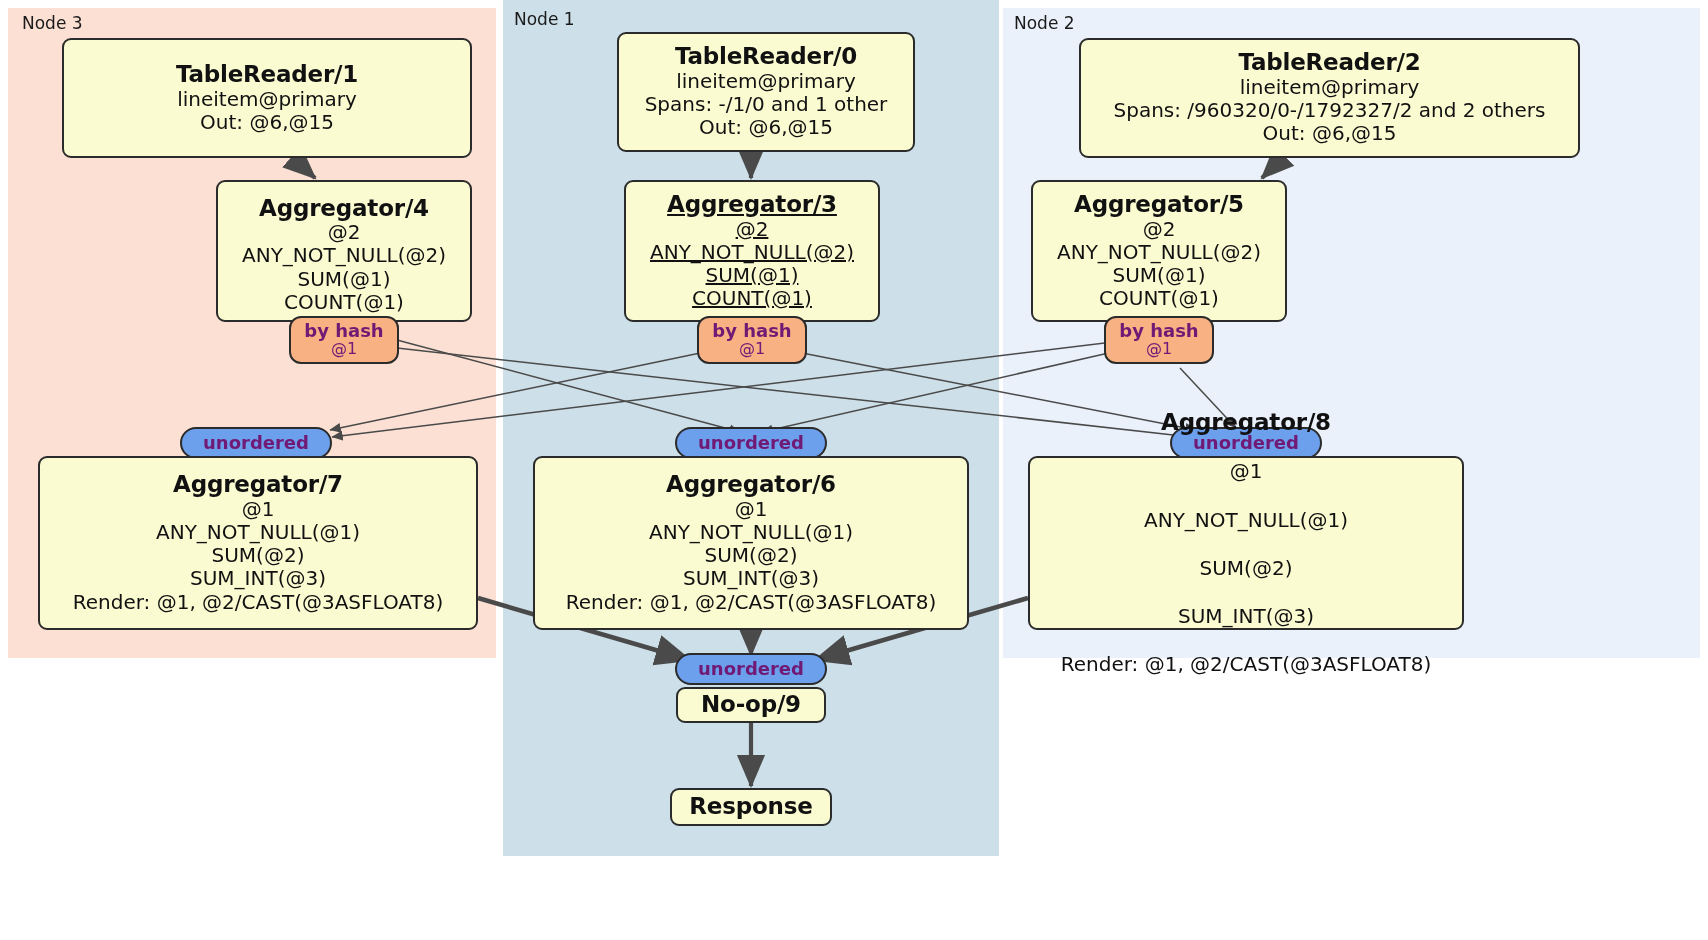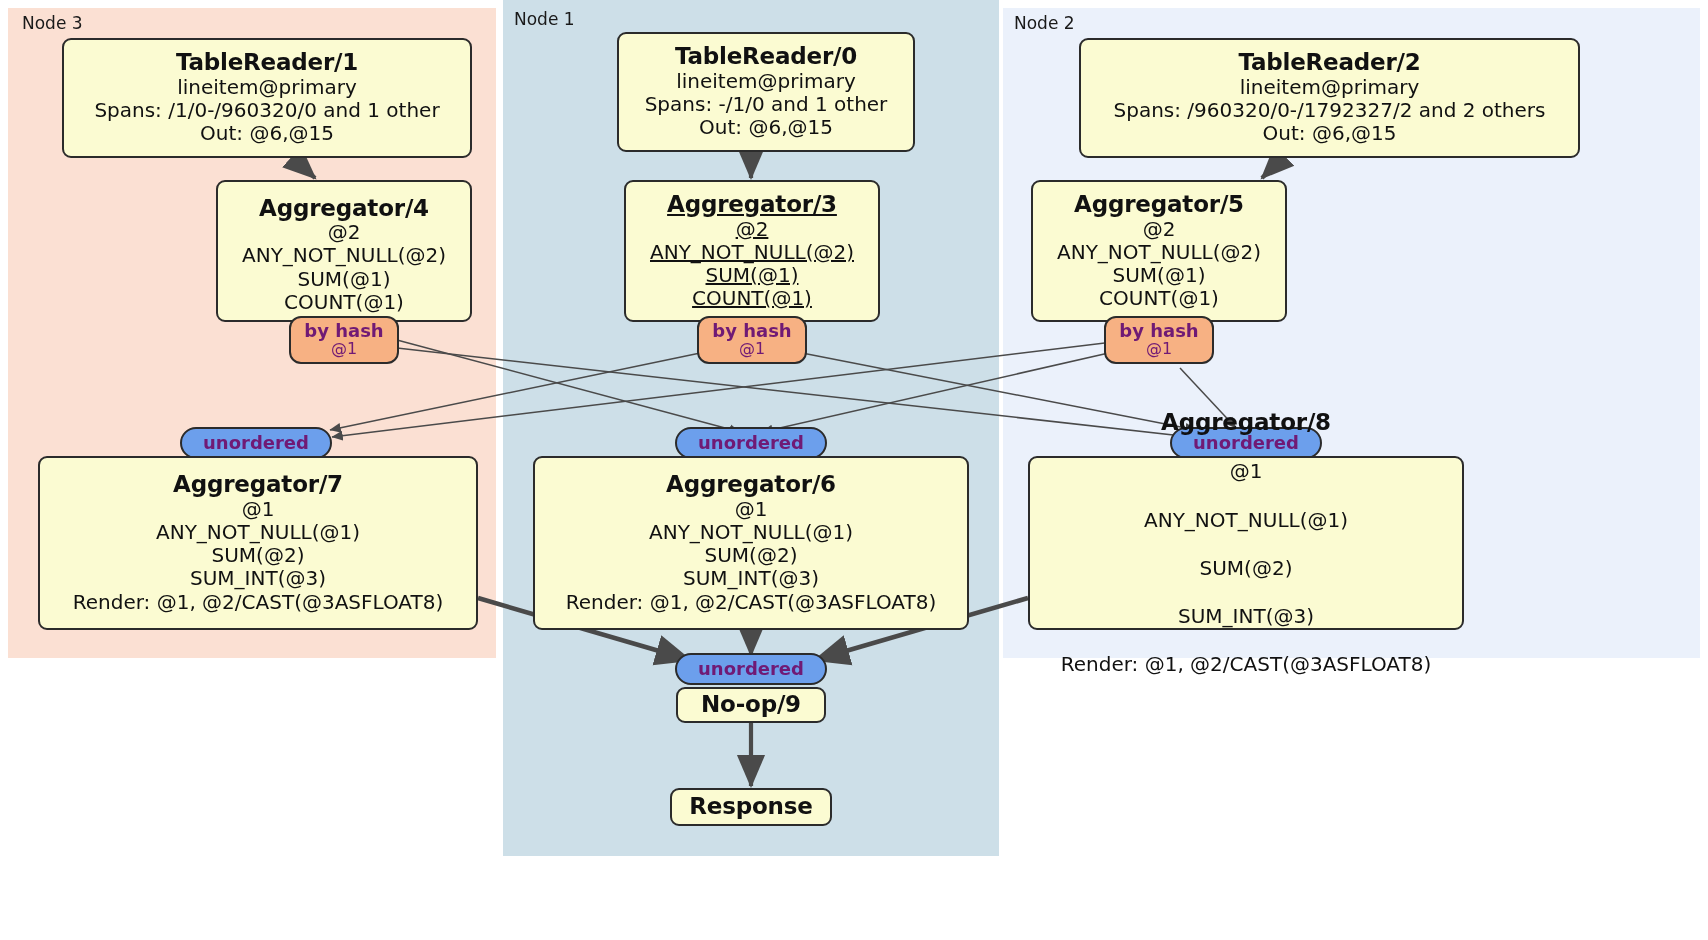--- a/index.html
+++ b/index.html
@@ -84,21 +84,20 @@
     <path d="M 478,598 L 690,660" stroke="#4a4a4a" stroke-width="4.6" fill="none" marker-end="url(#ahT)"></path>
     <path d="M 751,630 L 751,655" stroke="#4a4a4a" stroke-width="4.2" fill="none" marker-end="url(#ahT)"></path>
     <path d="M 1028,598 L 815,660" stroke="#4a4a4a" stroke-width="4.6" fill="none" marker-end="url(#ahT)"></path>
 
     <path d="M 751,722 L 751,786" stroke="#4a4a4a" stroke-width="4.2" fill="none" marker-end="url(#ahT)"></path>
   </svg>
 
   <div class="box" id="tr1" style="left:62px;top:38px;width:410px;height:120px;">
     <div class="title">TableReader/1</div>
     <div class="line">lineitem@primary</div>
-    <div class="line">Spans: /1/0-/960320/0 and 1 other</div>
     <div class="line">Out: @6,@15</div>
   </div>
 
   <div class="box" id="tr0" style="left:602px;top:32px;width:298px;height:120px;margin-left:15px;">
     <div class="title">TableReader/0</div>
     <div class="line">lineitem@primary</div>
     <div class="line">Spans: -/1/0 and 1 other</div>
     <div class="line">Out: @6,@15</div>
   </div>
 

